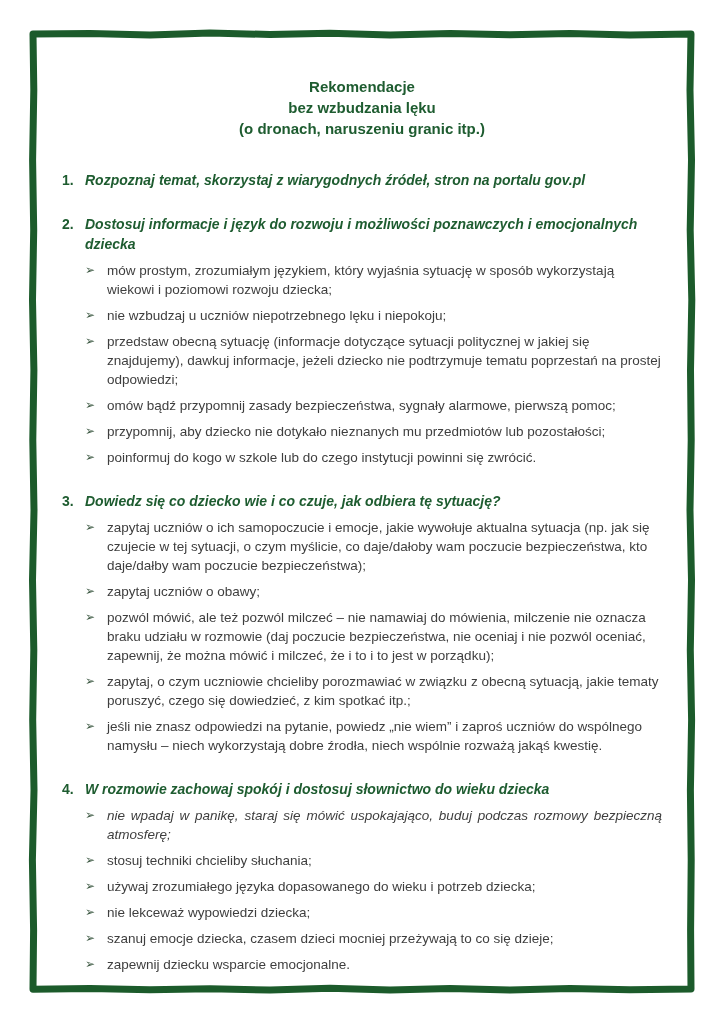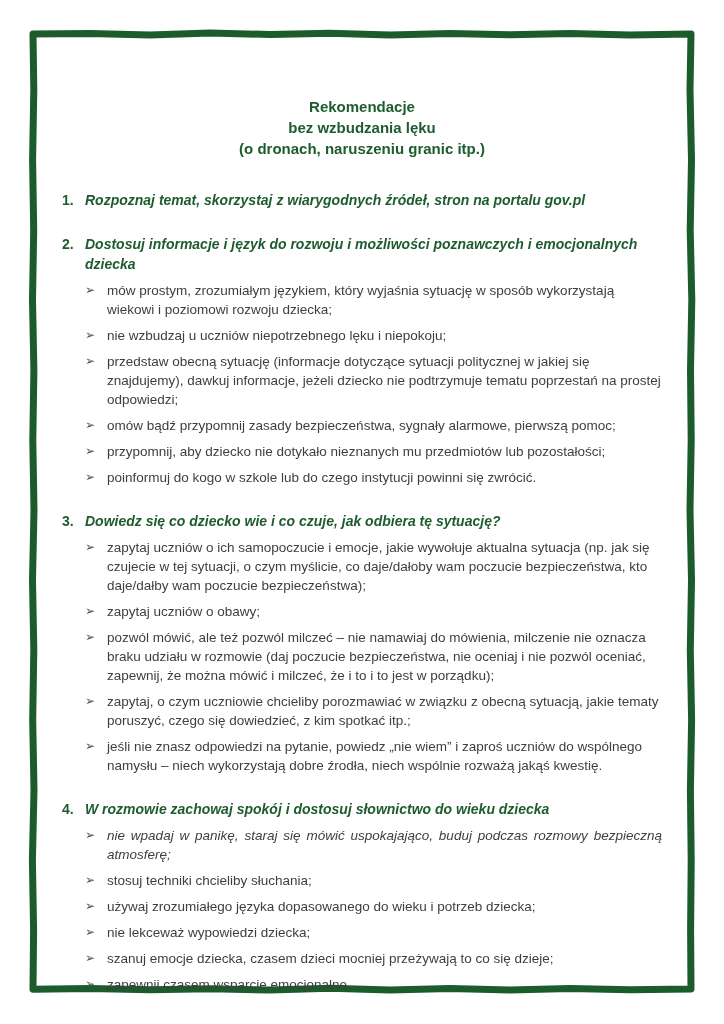--- a/index.html
+++ b/index.html
@@ -14,21 +14,21 @@
   .border-svg {
     position: absolute;
     inset: 0;
     width: 724px;
     height: 1024px;
     pointer-events: none;
   }
   .content {
     position: absolute;
     left: 62px;
-    top: 96px;
+    top: 76px;
     width: 600px;
   }
   .title-block {
     text-align: center;
     color: #1E5C30;
     font-weight: bold;
     font-size: 15px;
     line-height: 21px;
   }
   .doc-section { margin-top: 24px; }
@@ -164,18 +164,18 @@
           <div class="bullet">
             <span class="arrow">➢</span>
             <span class="btext">nie lekceważ wypowiedzi dziecka;</span>
           </div>
           <div class="bullet">
             <span class="arrow">➢</span>
             <span class="btext">szanuj emocje dziecka, czasem dzieci mocniej przeżywają to co się dzieje;</span>
           </div>
           <div class="bullet">
             <span class="arrow">➢</span>
-            <span class="btext">zapewnij czasem wsparcie emocjonalne.</span>
+            <span class="btext">zapewnij dziecku wsparcie emocjonalne.</span>
           </div>
         </div>
       </section>
     </div>
 </div>
 
 </body></html>

